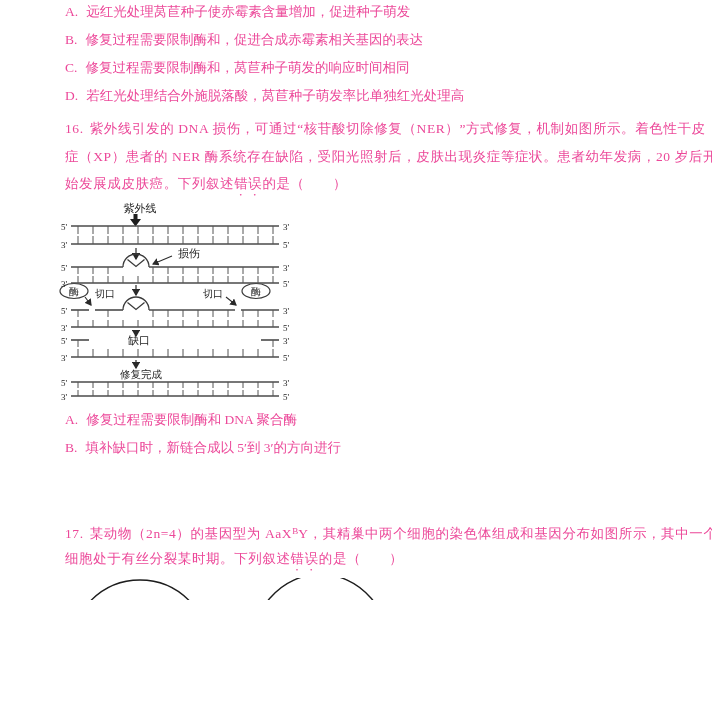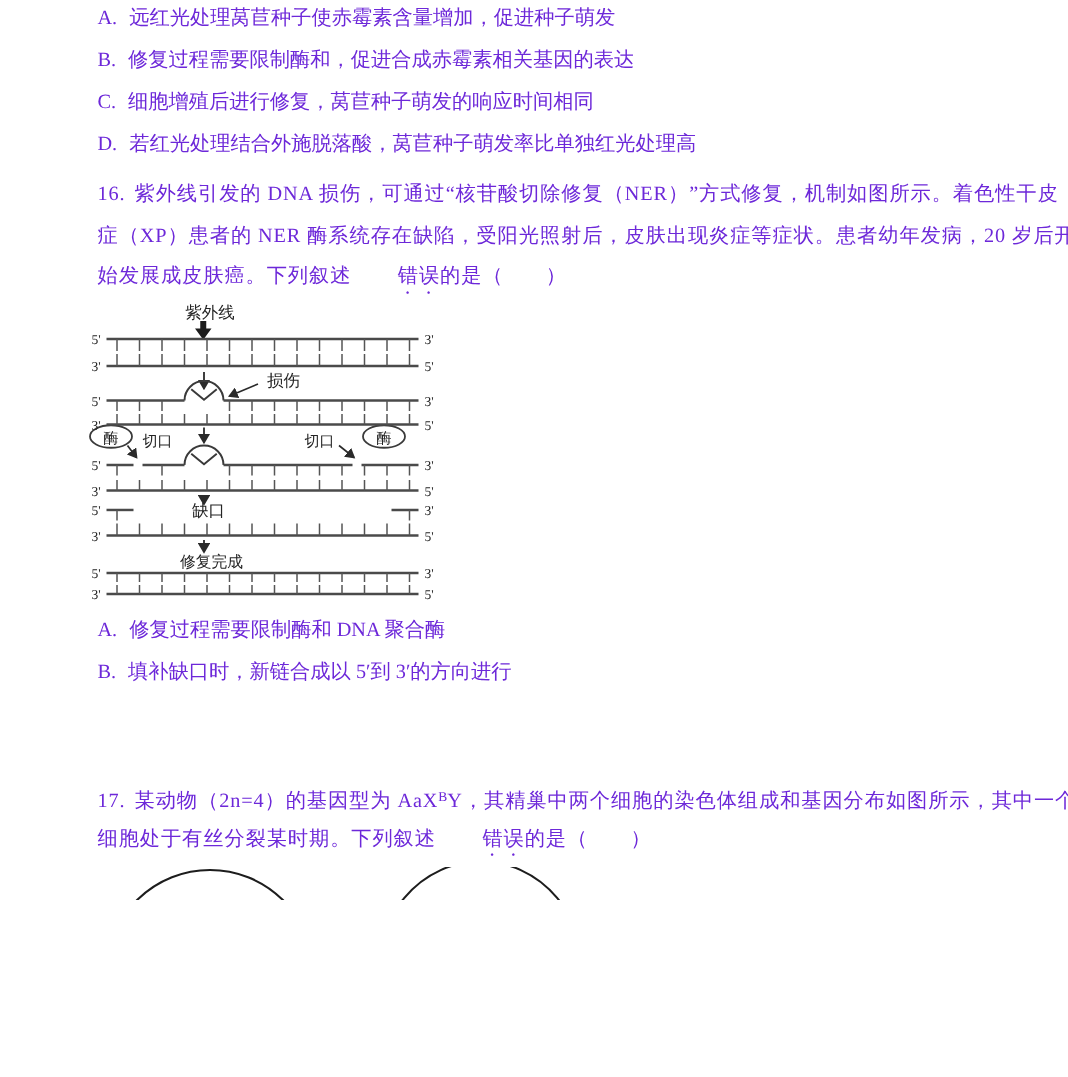--- a/index.html
+++ b/index.html
@@ -1,39 +1,39 @@
 <!DOCTYPE html>
 <html><head>
 <meta charset="utf-8">
 <style>
   html,body{margin:0;padding:0;background:#ffffff;}
   .page{
     position:relative;width:712px;height:600px;background:#ffffff;overflow:hidden;
-    font-family:"Liberation Serif","DejaVu Serif",serif;color:#6d28d9;
+    font-family:"Liberation Serif","DejaVu Serif",serif;color:#ec4899;
   }
   .line{position:absolute;left:65px;white-space:nowrap;font-size:13.5px;line-height:16px;}
   .stem{letter-spacing:0.6px;}
   .opt .olabel{display:inline-block;margin-right:8px;}
   .qnum{display:inline-block;margin-right:6px;}
   .emph{
     -webkit-text-emphasis:dot;-webkit-text-emphasis-position:under left;
-    text-emphasis:dot;text-emphasis-position:under left;margin-left:31px;
+    text-emphasis:dot;text-emphasis-position:under left;
   }
   sup.gene{font-size:9px;vertical-align:4px;letter-spacing:0;}
   svg text{font-family:"Liberation Serif","DejaVu Serif",serif;fill:#242424;}
   .figsvg{position:absolute;}
 </style>
 </head>
 <body>
 
 <div class="page">
 
   <div class="line opt" style="top:4px"><span class="olabel">A.</span><span>远红光处理莴苣种子使赤霉素含量增加，促进种子萌发</span></div>
   <div class="line opt" style="top:32px"><span class="olabel">B.</span><span>修复过程需要限制酶和，促进合成赤霉素相关基因的表达</span></div>
-  <div class="line opt" style="top:60px"><span class="olabel">C.</span><span>细胞增殖后进行修复，莴苣种子萌发的响应时间相同</span></div>
+  <div class="line opt" style="top:60px"><span class="olabel">C.</span><span>修复过程需要限制酶和，莴苣种子萌发的响应时间相同</span></div>
   <div class="line opt" style="top:88px"><span class="olabel">D.</span><span>若红光处理结合外施脱落酸，莴苣种子萌发率比单独红光处理高</span></div>
 
   <div class="line stem" style="top:121px"><span class="qnum">16.</span><span>紫外线引发的 DNA 损伤，可通过“核苷酸切除修复（NER）”方式修复，机制如图所示。着色性干皮</span></div>
   <div class="line stem" style="top:149px"><span>症（XP）患者的 NER 酶系统存在缺陷，受阳光照射后，皮肤出现炎症等症状。患者幼年发病，20 岁后开</span></div>
   <div class="line stem" style="top:176px"><span>始发展成皮肤癌。下列叙述</span><span class="emph">错误</span><span>的是（　　）</span></div>
 
   <svg class="figsvg" id="ner-svg" style="left:58px;top:200px" width="245" height="200" viewBox="0 0 245 200">
     <defs>
       <marker id="ah" markerWidth="7" markerHeight="7" refX="5" refY="3.5" orient="auto">
         <path d="M0,0 L6,3.5 L0,7 Z" fill="#2a2a2a"></path>

